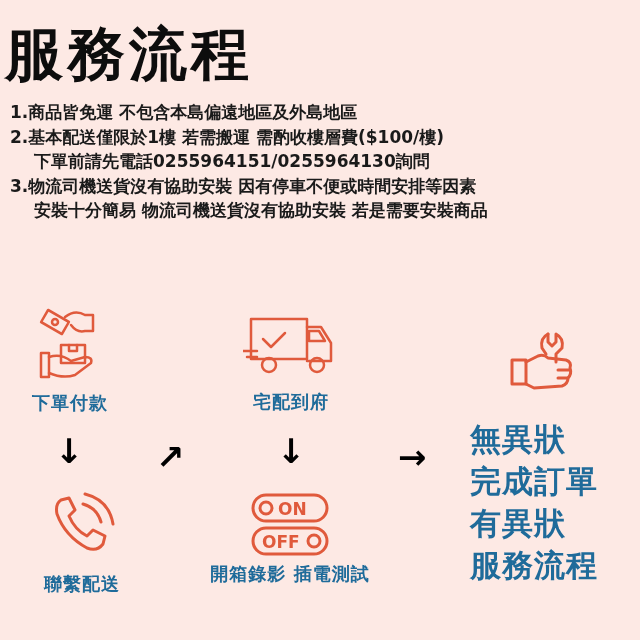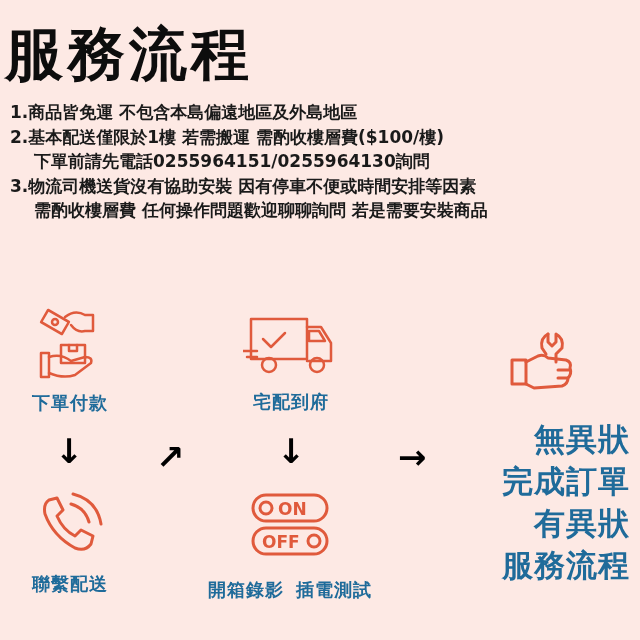--- a/index.html
+++ b/index.html
@@ -21,55 +21,55 @@
   .notes .line { white-space:nowrap; }
   .notes .indent { padding-left:24px; }
   .step { position:absolute; text-align:center; }
   .step-label {
     color:#1f6b9a; font-weight:bold; font-size:18px; letter-spacing:1px;
     white-space:nowrap;
   }
   .icon svg { display:block; margin:0 auto; }
   .arrow { position:absolute; font-size:34px; font-weight:bold; color:#000; line-height:1; }
   .result {
-    position:absolute; left:470px; top:418px; width:160px; text-align:right;
+    position:absolute; left:470px; top:418px; width:160px; text-align:left;
     color:#1f6b9a; font-weight:bold; font-size:31px; line-height:42px; letter-spacing:1px;
   }
 </style>
 </head>
 <body>
 
 <div class="title">服務流程</div>
 
 <div class="notes">
   <div class="line">1.商品皆免運 不包含本島偏遠地區及外島地區</div>
   <div class="line">2.基本配送僅限於1樓 若需搬運 需酌收樓層費($100/樓)</div>
   <div class="line indent">下單前請先電話0255964151/0255964130詢問</div>
   <div class="line">3.物流司機送貨沒有協助安裝 因有停車不便或時間安排等因素</div>
-  <div class="line indent">需酌收樓層費 任何操作問題歡迎聊聊詢問 若是需要安裝商品</div>
+  <div class="line indent">安裝十分簡易 物流司機送貨沒有協助安裝 若是需要安裝商品</div>
 </div>
 
 <div class="step" style="left:20px; top:305px; width:100px;">
   <div class="icon">
     <svg width="70" height="80" viewBox="0 0 70 80" fill="none" stroke="#e05a3c" stroke-width="2.5" stroke-linejoin="round" stroke-linecap="round">
       <rect x="8" y="10" width="24" height="14" transform="rotate(30 20 17)"></rect>
       <circle cx="20" cy="17" r="3"></circle>
       <path d="M30 12 Q40 4 50 10 L58 10 L58 26 L50 26 Q42 28 36 20"></path>
       <rect x="26" y="40" width="24" height="18"></rect>
       <path d="M34 40 v6 h8 v-6"></path>
       <path d="M6 48 h8 v24 h-8 z"></path>
       <path d="M14 52 Q26 48 36 56 L50 52 Q58 52 56 58 L40 70 Q28 74 14 68"></path>
     </svg>
   </div>
   <div class="step-label" style="margin-top:6px;">下單付款</div>
 </div>
 
 <div class="arrow" style="left:55px; top:434px;">↓</div>
 
-<div class="step" style="left:20px; top:490px; width:100px;">
+<div class="step" style="left:32px; top:490px; width:100px;">
   <div class="icon">
     <svg width="70" height="70" viewBox="0 0 70 70" fill="none" stroke="#e05a3c" stroke-width="3" stroke-linecap="round" stroke-linejoin="round">
       <path d="M14 10 L22 8 L28 20 L22 26 Q28 40 40 46 L46 40 L58 46 L56 54 Q50 62 40 58 Q18 46 10 24 Q8 14 14 10 Z"></path>
       <path d="M36 14 Q50 18 54 32"></path>
       <path d="M38 4 Q62 10 66 34"></path>
     </svg>
   </div>
   <div class="step-label" style="margin-top:12px;">聯繫配送</div>
 </div>
 
@@ -99,21 +99,21 @@
       <g fill="none" stroke="#e05a3c" stroke-width="3">
         <rect x="3" y="3" width="74" height="26" rx="13"></rect>
         <circle cx="16" cy="16" r="6"></circle>
         <rect x="3" y="36" width="74" height="26" rx="13"></rect>
         <circle cx="64" cy="49" r="6"></circle>
       </g>
       <text x="28" y="23" font-family="DejaVu Sans, sans-serif" font-weight="bold" font-size="17" fill="#e05a3c">ON</text>
       <text x="12" y="56" font-family="DejaVu Sans, sans-serif" font-weight="bold" font-size="17" fill="#e05a3c">OFF</text>
     </svg>
   </div>
-  <div class="step-label" style="margin-top:20px;font-family:Liberation Mono, monospace;">開箱錄影 插電測試</div>
+  <div class="step-label" style="margin-top:4px;">開箱錄影 插電測試</div>
 </div>
 
 <div class="arrow" style="left:398px; top:440px;">→</div>
 
 <div style="position:absolute; left:508px; top:330px;">
   <svg width="70" height="66" viewBox="0 0 70 66" fill="none" stroke="#e05a3c" stroke-width="3" stroke-linejoin="round" stroke-linecap="round">
     <path d="M40 4 v8 l4 4 l4 -4 v-8 Q56 8 54 18 L48 24 L48 32"></path>
     <path d="M40 4 Q32 8 34 18 L38 24"></path>
     <rect x="4" y="30" width="14" height="24"></rect>
     <path d="M18 32 L30 26 Q36 24 40 28 L58 30 Q64 32 62 38 Q64 44 60 48 Q60 54 54 56 L26 58 L18 54"></path>

